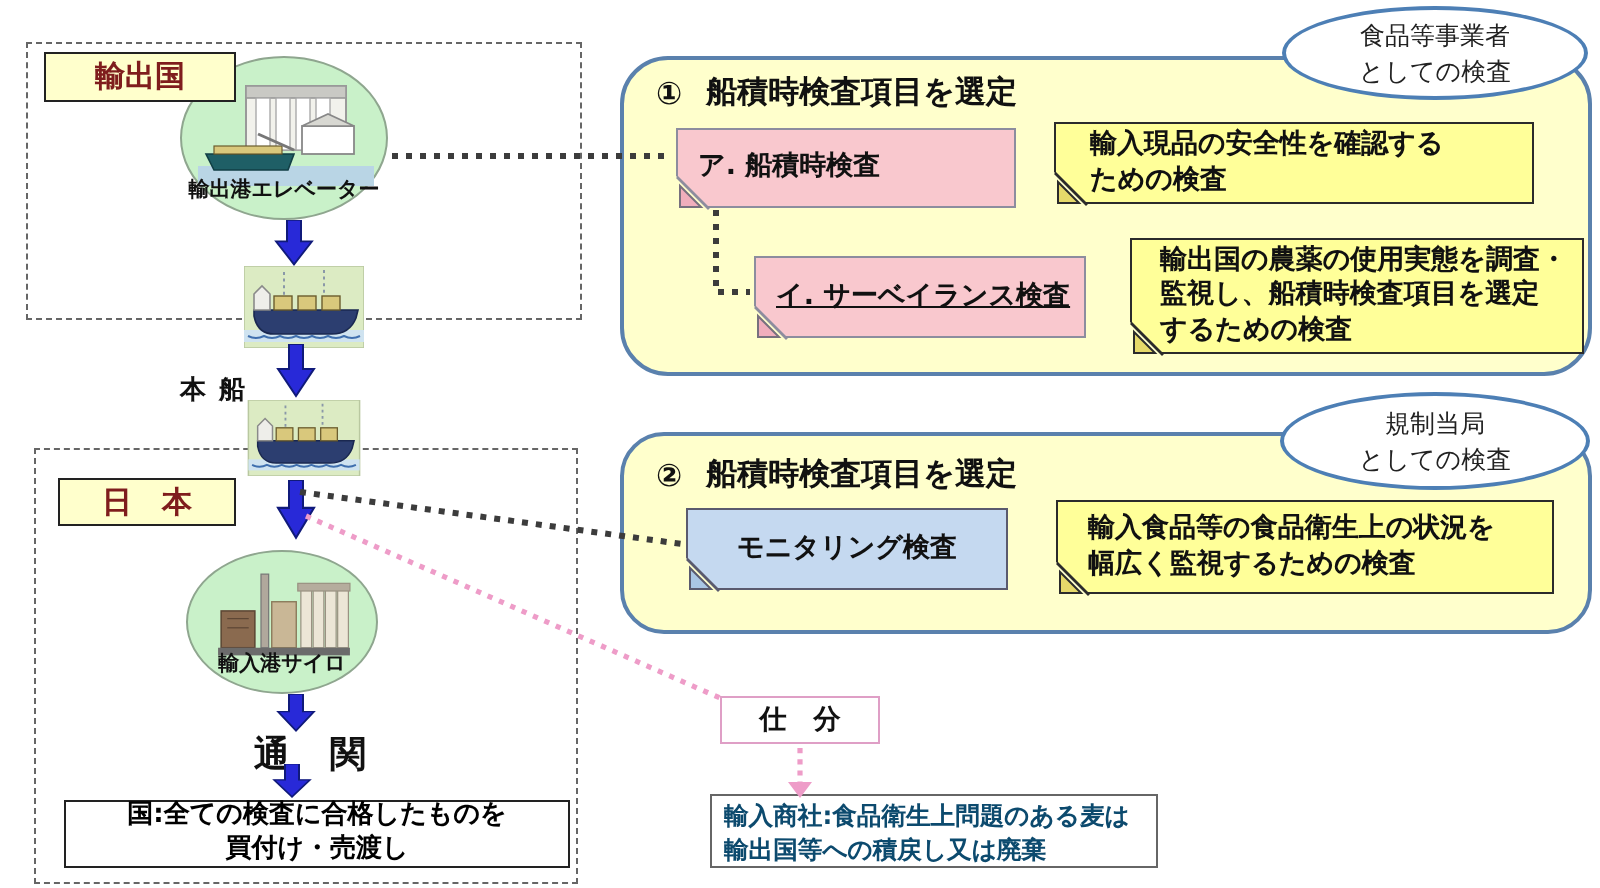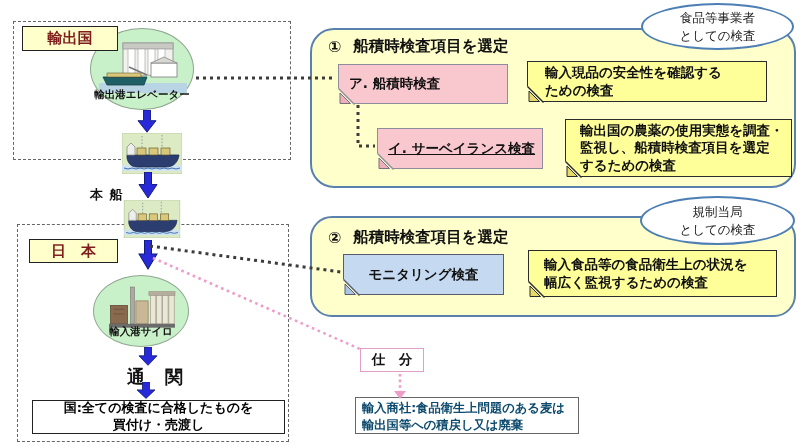--- a/index.html
+++ b/index.html
@@ -227,21 +227,21 @@
     <svg class="fold" width="17" height="17" viewBox="0 0 17 17">
       <polygon class="cover" points="0,0 0,17 17,17"></polygon>
         <line class="cut" x1="0.5" y1="0.5" x2="16.5" y2="16.5"></line>
       <polygon class="flap" points="2,5 2,15.5 12.5,15.5"></polygon>
       </svg>
   </div>
 
   <div class="abs badge-oval preline" style="left:640px;top:196px;width:155px;height:49px;">規制当局
 としての検査</div>
 
-  <div class="abs sorting-box" style="left:360px;top:348px;width:64px;height:24px;">仕　分</div>
+  <div class="abs sorting-box" style="left:360px;top:348px;width:80px;height:24px;">仕　分</div>
 
   <div class="abs result-box preline" style="left:355px;top:397px;width:224px;height:37px;">輸入商社:食品衛生上問題のある麦は
 輸出国等への積戻し又は廃棄</div>
 
   <svg id="connector-overlay" width="800" height="444" viewBox="0 0 800 444">
     <line x1="196" y1="78" x2="336" y2="78" stroke="#3c3c3c" stroke-width="3" stroke-dasharray="3,4"></line>
     <polyline points="358,105 358,146 375,146" fill="none" stroke="#3c3c3c" stroke-width="3" stroke-dasharray="3,4"></polyline>
     <line x1="150" y1="246" x2="341" y2="272" stroke="#3c3c3c" stroke-width="3" stroke-dasharray="3,4"></line>
     <line x1="153" y1="258" x2="360" y2="349" stroke="#ee9cc8" stroke-width="2.6" stroke-dasharray="2.6,3.6"></line>
     <line x1="400" y1="374" x2="400" y2="391" stroke="#ee9cc8" stroke-width="2.6" stroke-dasharray="2.6,3"></line>

